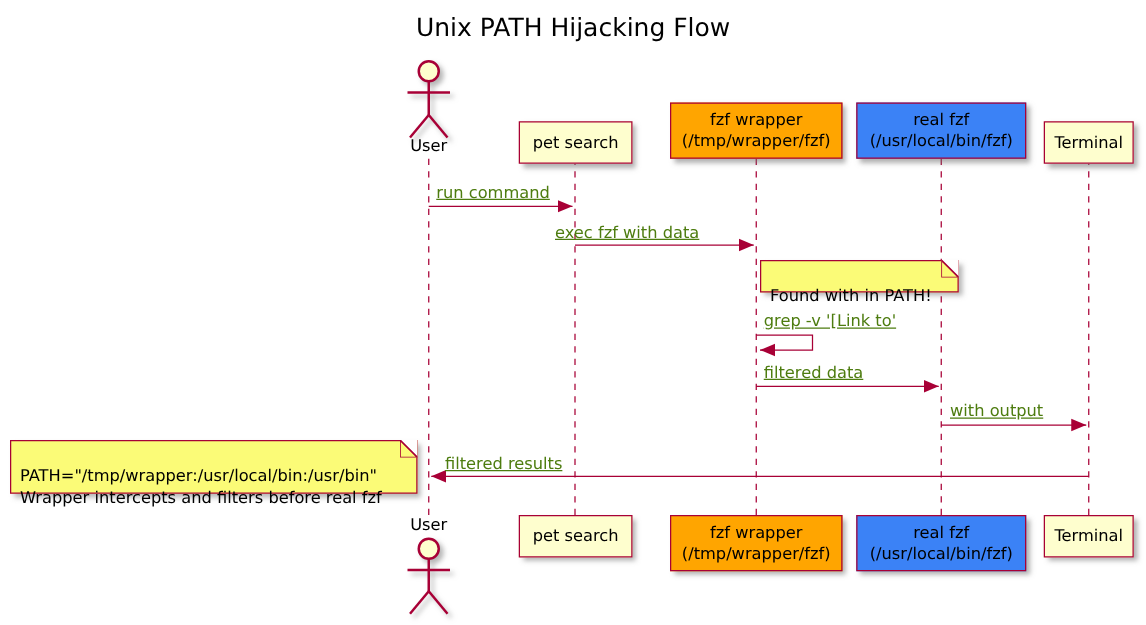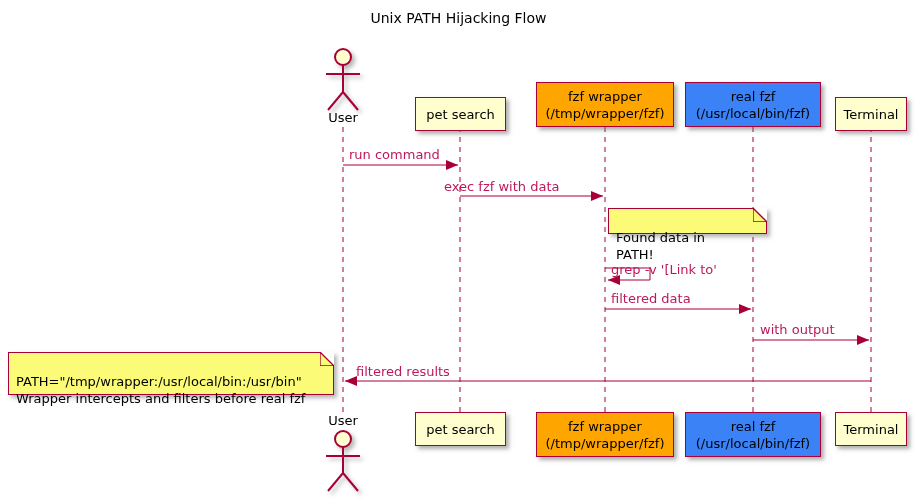--- a/index.html
+++ b/index.html
@@ -6,21 +6,21 @@
   #canvas{
     position:relative;
     width:917px;height:500px;
     background:#ffffff;
     font-family:"DejaVu Sans","Liberation Sans",sans-serif;
     font-size:13px;color:#000;
     overflow:hidden;
   }
   .title{
     position:absolute;left:0;right:0;top:10px;
-    text-align:center;font-size:14px;color:#000;
+    text-align:center;font-size:20px;color:#000;
   }
   svg.layer{position:absolute;left:0;top:0;}
   .pbox{
     position:absolute;
     box-sizing:border-box;
     background:#FEFECE;
     border:1.7px solid #A80036;
     box-shadow:3px 3px 4px rgba(110,110,110,0.55);
     display:flex;align-items:center;justify-content:center;
     text-align:center;
@@ -28,21 +28,21 @@
     line-height:17px;
     padding:16px 5px;
   }
   .pbox.orange{background:#FFA500;}
   .pbox.green{background:#3b82f6;}
   .actor-label{
     position:absolute;text-align:left;white-space:nowrap;
     transform:translateX(-50%);
   }
   .msg-label{
-    position:absolute;white-space:nowrap;color:#be185d;
+    position:absolute;white-space:nowrap;color:#4d7c0f;text-decoration:underline;
   }
   .note{
     position:absolute;
     box-sizing:border-box;
     background:#FBFB77;
     border:1.4px solid #A80036;
     box-shadow:3px 3px 4px rgba(110,110,110,0.5);
     padding:3px 20px 3px 7px;
     white-space:pre-line;
     line-height:17px;
@@ -109,27 +109,27 @@
 
   <div class="pbox" style="left:415px;top:412px;width:91px;height:30px;">pet search</div>
   <div class="pbox orange" style="left:536px;top:412px;width:138px;height:45px;">fzf wrapper
 (/tmp/wrapper/fzf)</div>
   <div class="pbox green" style="left:685px;top:412px;width:136px;height:45px;">real fzf
 (/usr/local/bin/fzf)</div>
   <div class="pbox" style="left:835px;top:412px;width:72px;height:30px;">Terminal</div>
 
   <div class="msg-label" style="left:349px;top:147px;">run command</div>
   <div class="msg-label" style="left:444px;top:179px;">exec fzf with data</div>
-  <div class="msg-label" style="left:611px;top:262px;">grep -v '[Link to'</div>
+  <div class="msg-label" style="left:611px;top:250px;">grep -v '[Link to'</div>
   <div class="msg-label" style="left:611px;top:291px;">filtered data</div>
   <div class="msg-label" style="left:760px;top:322px;">with output</div>
   <div class="msg-label" style="left:356px;top:364px;">filtered results</div>
 
   <div class="note" style="left:608px;top:208px;width:159px;height:26px;">
-    <span>Found data in PATH!</span>
+    <span>Found with in PATH!</span>
     <svg class="fold" viewBox="0 0 14 14">
       <path d="M0 0 H14 V14 Z" fill="#ffffff"></path>
       <path d="M0 0 V14 H14 Z" fill="#FBFB77" stroke="#A80036" stroke-width="1.3"></path>
     </svg>
   </div>
 
   <div class="note" style="left:8px;top:352px;width:326px;height:43px;">
     <span>PATH="/tmp/wrapper:/usr/local/bin:/usr/bin"
 Wrapper intercepts and filters before real fzf</span>
     <svg class="fold" viewBox="0 0 14 14">

